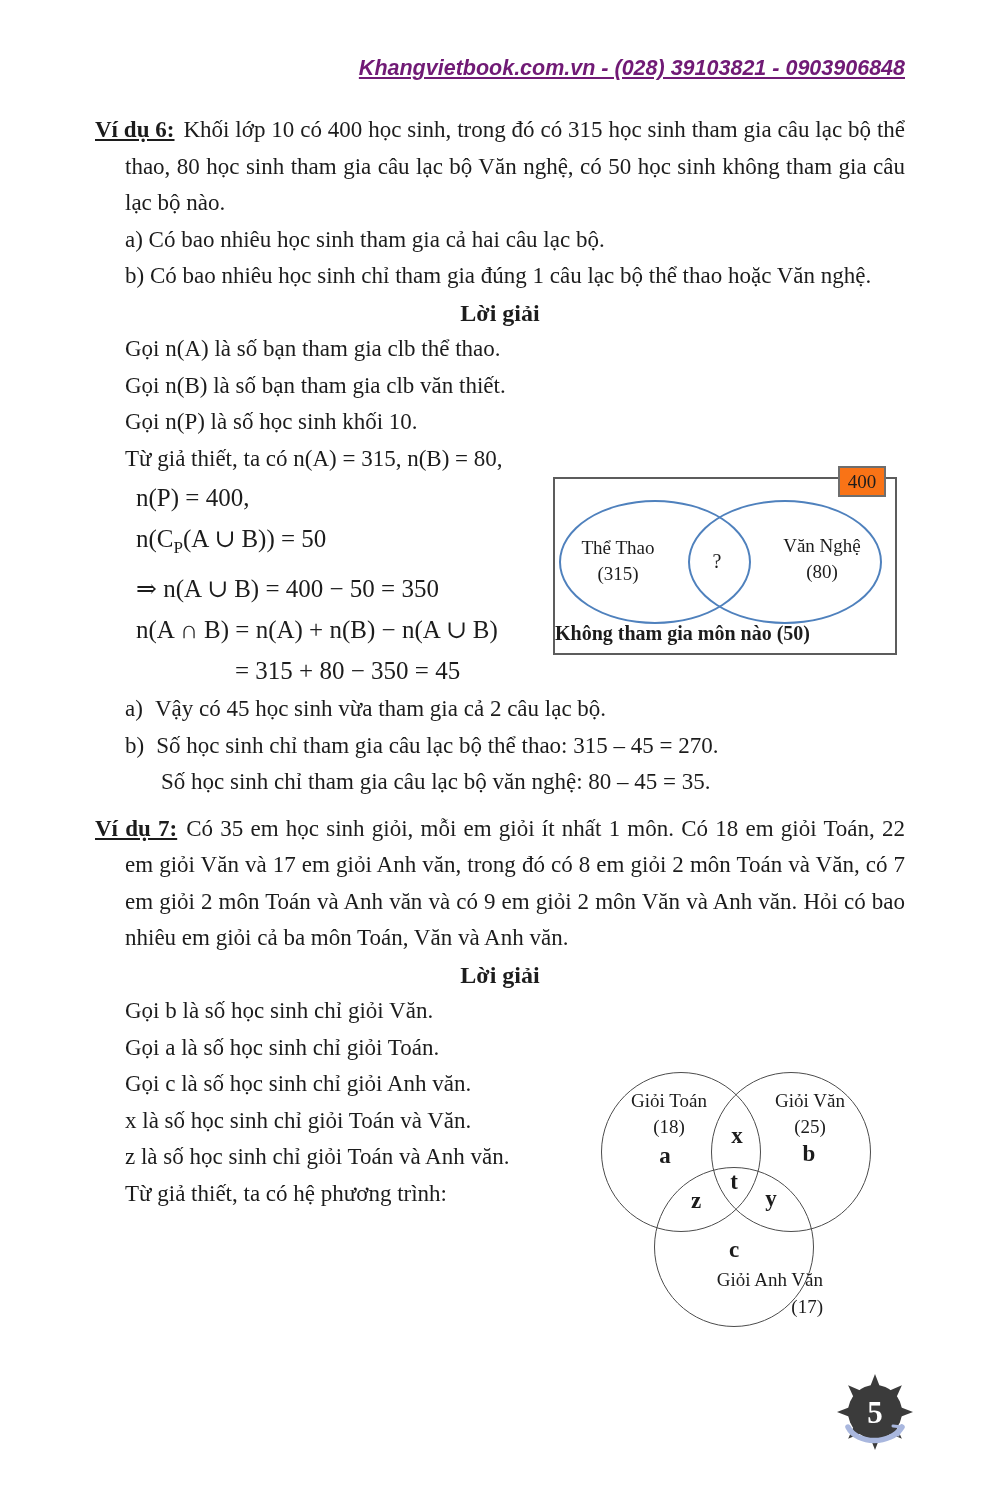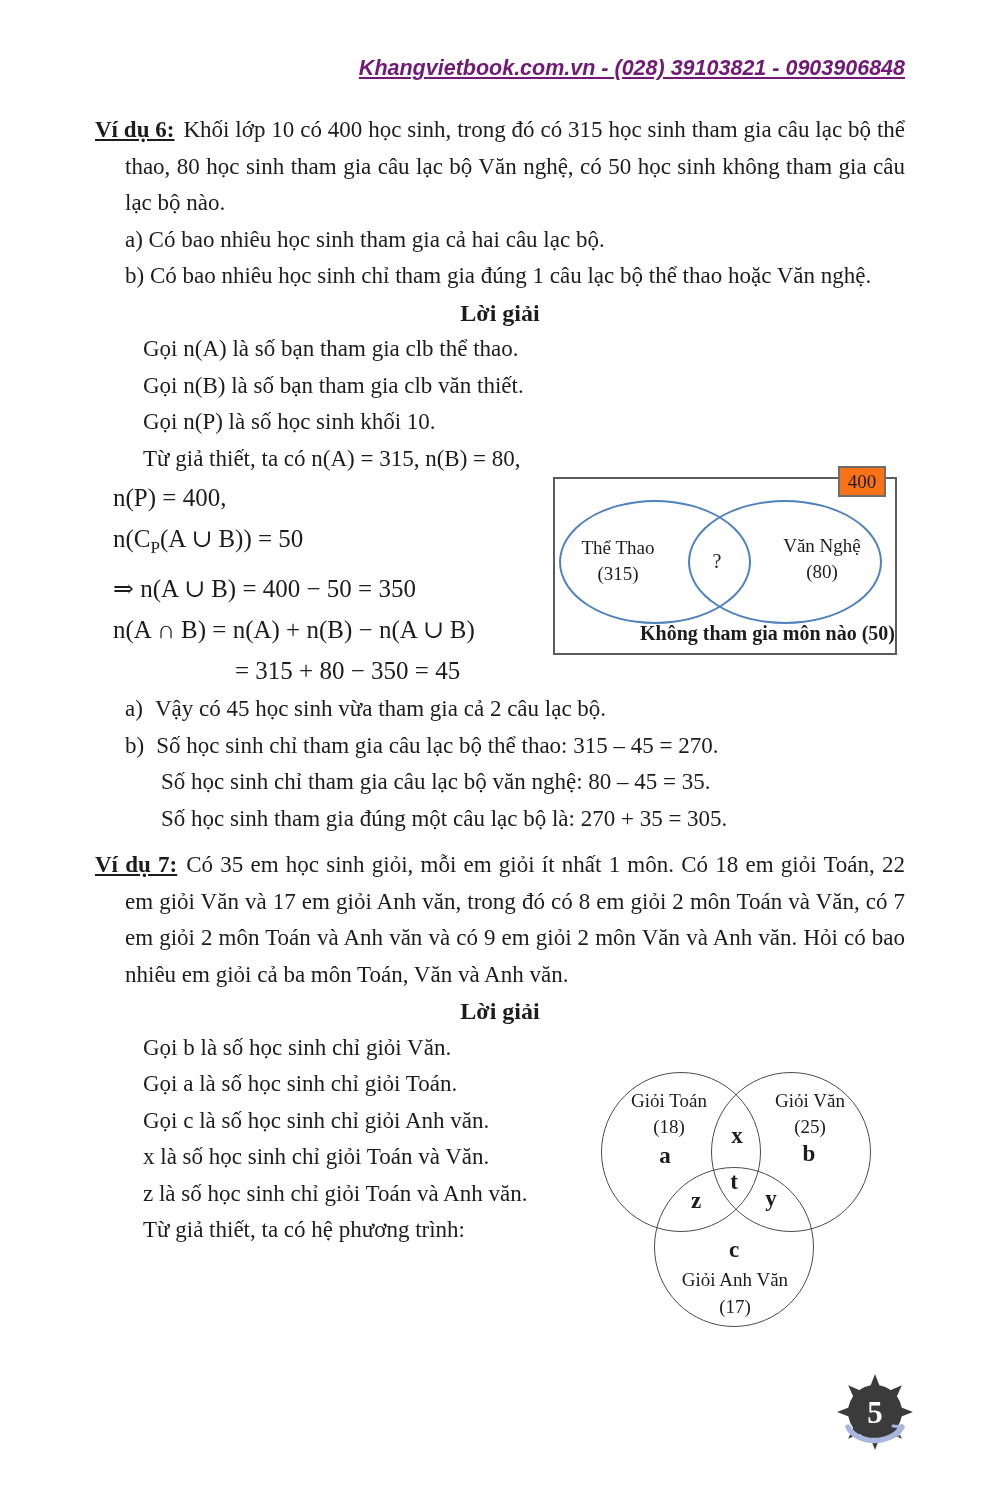--- a/index.html
+++ b/index.html
@@ -17,55 +17,55 @@
   }
   
   .content{
     position:absolute;top:112px;left:95px;width:810px;
     font-size:23px;line-height:36.5px;
   }
   .para-example{text-align:justify;padding-left:30px;text-indent:-30px;}
   .ex-label{font-weight:bold;text-decoration:underline;margin-right:9px;}
   .q{margin-left:30px;text-align:justify;}
   .heading{text-align:center;font-weight:bold;font-size:24px;}
-  .sol-line{margin-left:48px;}
-  .formula{margin-left:18px;font-size:25px;line-height:41px;}
+  .sol-line{margin-left:30px;}
+  .formula{margin-left:41px;font-size:25px;line-height:41px;}
   .formula sub{font-size:17px;}
   .formula.f-indent{margin-left:140px;}
   .res-item{margin-left:30px;padding-left:36px;text-indent:-36px;text-align:justify;}
   .itm-label{margin-right:12px;}
   .res-cont{margin-left:66px;}
   .mt10{margin-top:10px;}
   
   #venn1{position:absolute;left:553px;top:477px;width:344px;height:178px;
     border:2px solid #5c5c5c;background:#fff;box-sizing:border-box;}
   .v1-box400{position:absolute;left:283px;top:-13px;width:48px;height:31px;
     border:2px solid #6e6e6e;background:#f97316;text-align:center;line-height:28px;
     font-size:19px;box-sizing:border-box;}
   .v1-ellipse{position:absolute;border:2.5px solid #4f81bd;border-radius:50%;
     box-sizing:border-box;background:transparent;}
   .v1-ell-a{left:4px;top:21px;width:192px;height:124px;}
   .v1-ell-b{left:133px;top:21px;width:194px;height:124px;}
   .v1-lab{position:absolute;text-align:center;font-size:19px;line-height:26px;}
   .v1-seta{left:8px;top:56px;width:110px;}
   .v1-setb{left:212px;top:54px;width:110px;}
   .v1-q{left:147px;top:69px;width:30px;font-size:20px;}
-  .v1-caption{position:absolute;left:0;top:143px;width:100%;text-align:right;
+  .v1-caption{position:absolute;left:0;top:143px;width:100%;text-align:left;
     font-weight:bold;font-size:20px;}
   
   #venn2{position:absolute;left:595px;top:1062px;width:290px;height:275px;}
   .v2-circle{position:absolute;width:160px;height:160px;border:1.5px solid #4c4c4c;
     border-radius:50%;box-sizing:border-box;}
   .v2-c1{left:6px;top:10px;}
   .v2-c2{left:116px;top:10px;}
   .v2-c3{left:59px;top:105px;}
   .v2-lab{position:absolute;text-align:center;font-size:19px;line-height:26px;}
   .v2-toan{left:12px;top:26px;width:124px;}
   .v2-van{left:153px;top:26px;width:124px;}
-  .v2-anh{left:60px;top:204px;width:160px;line-height:27px;}
+  .v2-anh{left:68px;top:204px;width:160px;line-height:27px;text-align:right;}
   .v2-letter{position:absolute;font-weight:bold;font-size:23px;line-height:24px;
     width:24px;text-align:center;}
   .v2-x{left:130px;top:62px;}
   .v2-a{left:58px;top:82px;}
   .v2-b{left:202px;top:80px;}
   .v2-t{left:127px;top:108px;}
   .v2-z{left:89px;top:127px;}
   .v2-y{left:164px;top:125px;}
   .v2-c{left:127px;top:176px;}
   
@@ -96,21 +96,20 @@
     <div class="sol-line">Từ giả thiết, ta có n(A) = 315, n(B) = 80,</div>
     <div class="formula">n(P) = 400,</div>
     <div class="formula"><span>n(C</span><sub>P</sub><span>(A ∪ B)) = 50</span></div>
     <div class="formula">⇒ n(A ∪ B) = 400 − 50 = 350</div>
     <div class="formula">n(A ∩ B) = n(A) + n(B) − n(A ∪ B)</div>
     <div class="formula f-indent">= 315 + 80 − 350 = 45</div>
 
     <div class="res-item"><span class="itm-label">a)</span><span>Vậy có 45 học sinh vừa tham gia cả 2 câu lạc bộ.</span></div>
     <div class="res-item"><span class="itm-label">b)</span><span>Số học sinh chỉ tham gia câu lạc bộ thể thao: 315 – 45 = 270.</span></div>
     <div class="res-cont">Số học sinh chỉ tham gia câu lạc bộ văn nghệ: 80 – 45 = 35.</div>
-    <div class="res-cont">Số học sinh tham gia đúng một câu lạc bộ là: 270 + 35 = 305.</div>
 
     <div class="para-example mt10"><span class="ex-label">Ví dụ 7:</span><span>Có 35 em học sinh giỏi, mỗi em giỏi ít nhất 1 môn. Có 18 em giỏi Toán, 22 em giỏi Văn và 17 em giỏi Anh văn, trong đó có 8 em giỏi 2 môn Toán và Văn, có 7 em giỏi 2 môn Toán và Anh văn và có 9 em giỏi 2 môn Văn và Anh văn. Hỏi có bao nhiêu em giỏi cả ba môn Toán, Văn và Anh văn.</span></div>
 
     <div class="heading">Lời giải</div>
 
     <div class="sol-line">Gọi b là số học sinh chỉ giỏi Văn.</div>
     <div class="sol-line">Gọi a là số học sinh chỉ giỏi Toán.</div>
     <div class="sol-line">Gọi c là số học sinh chỉ giỏi Anh văn.</div>
     <div class="sol-line">x là số học sinh chỉ giỏi Toán và Văn.</div>
     <div class="sol-line">z là số học sinh chỉ giỏi Toán và Anh văn.</div>

